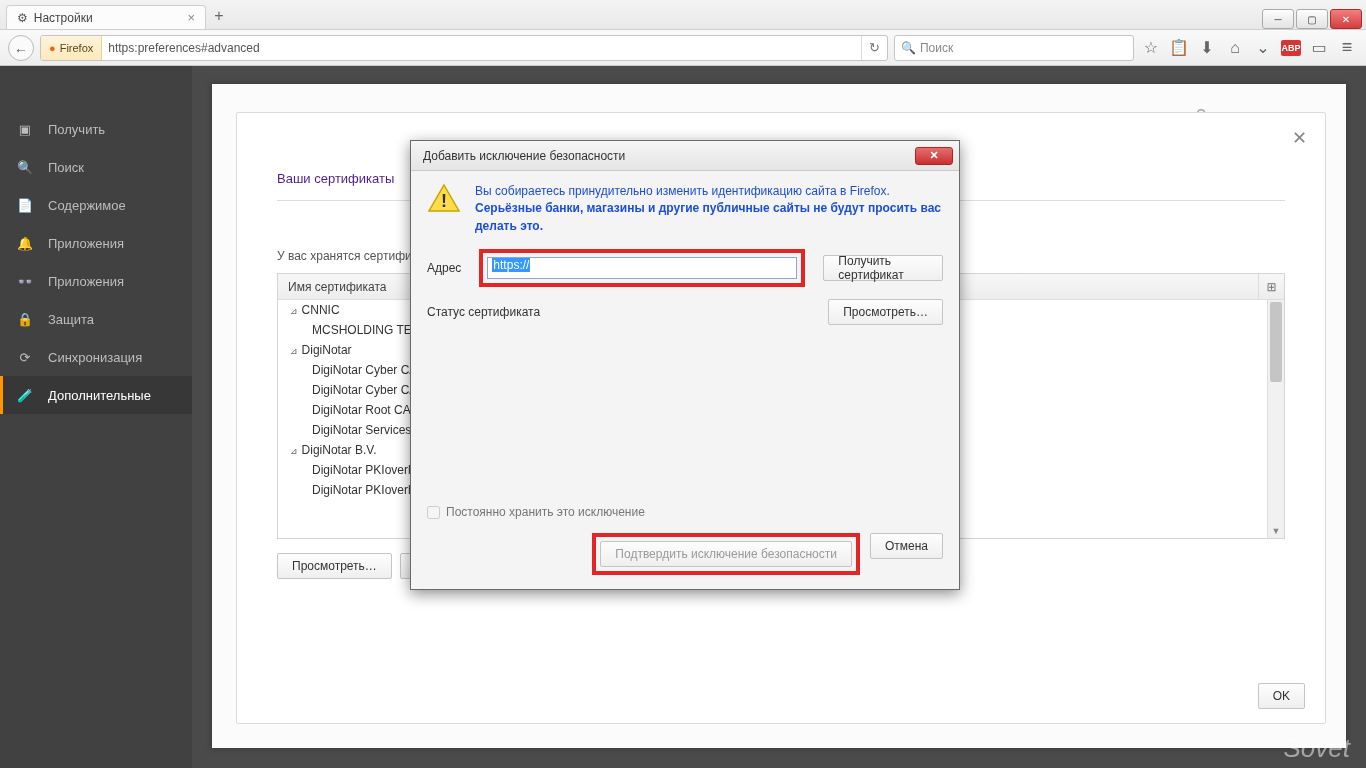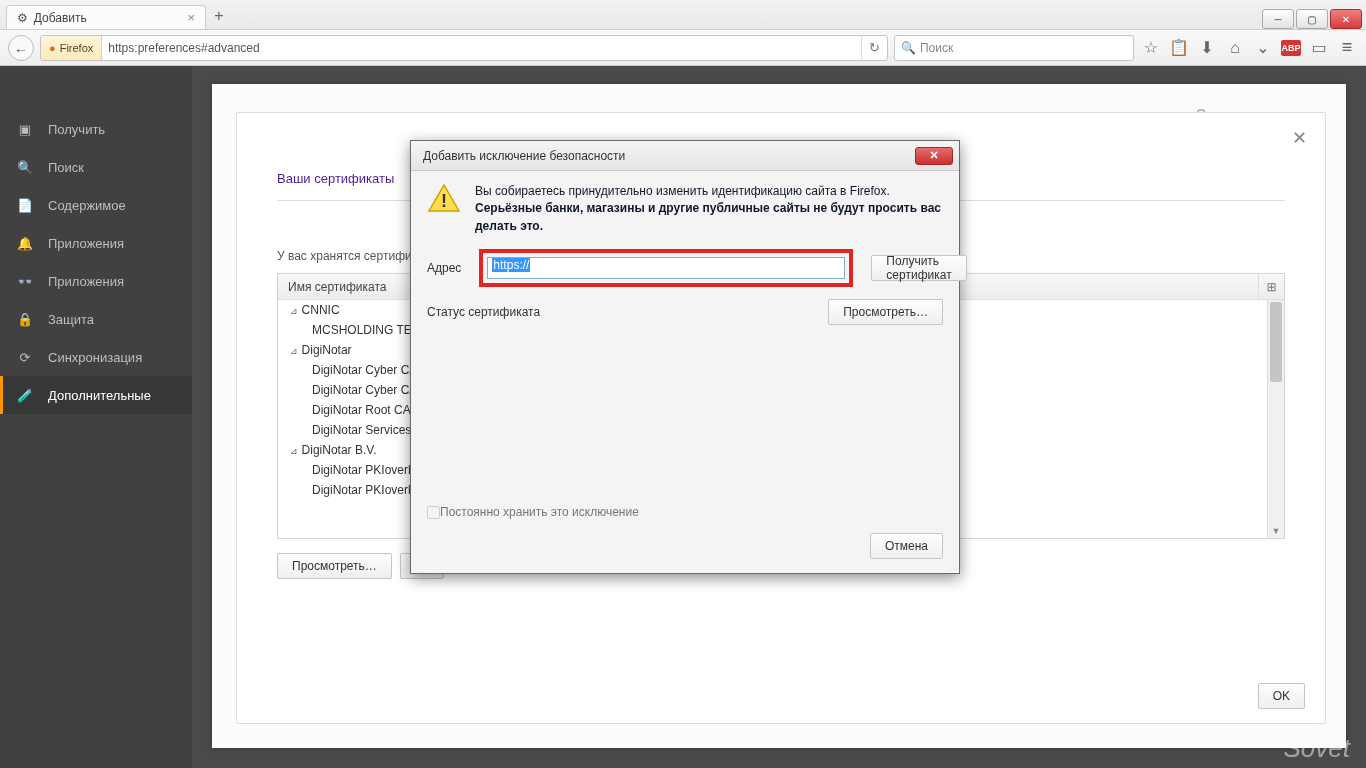--- a/index.html
+++ b/index.html
@@ -62,50 +62,50 @@
   .ok-btn { position:absolute; bottom:14px; right:20px;}
   
   
   .modal { position:absolute; top:140px; left:410px; width:550px; background:#f4f4f4; border:1px solid #6a6a6a; box-shadow:0 4px 14px rgba(0,0,0,.45); z-index:1001;}
   .modal-title { height:30px; background:linear-gradient(#f5f5f5,#e5e5e5); border-bottom:1px solid #c9c9c9; display:flex; align-items:center; padding:0 6px 0 12px; font-size:12px; color:#333;}
   .modal-title .close-red { margin-left:auto; width:38px; height:18px; background:linear-gradient(#e56e6e,#c93030); border:1px solid #ad2525; border-radius:3px; color:#fff; display:flex; align-items:center; justify-content:center; font-size:11px; font-weight:bold;}
   .modal-body { padding:12px 16px 14px 16px;}
   .warn-row { display:flex; gap:14px; margin-bottom:14px;}
   .warn-icon { width:34px; height:30px; position:relative;}
   .warn-icon svg { width:34px; height:30px;}
-  .warn-text { font-size:12px; color:#0f172a; line-height:1.45;}
+  .warn-text { font-size:12px; color:#1d4ed8; line-height:1.45;}
   .warn-text b { font-weight:600;}
   .field-label { font-size:12px; color:#333; margin:8px 0 2px 0;}
   .addr-row { display:flex; align-items:center; gap:18px;}
   .addr-label { font-size:12px; color:#333;}
   .addr-input-wrap { position:relative; padding:4px; border:4px solid #e22525;}
-  .addr-input { width:358px; height:22px; border:1px solid #8ba9cf; background:#fff; font-size:12px; padding:0 4px;}
+  .addr-input { width:310px; height:22px; border:1px solid #8ba9cf; background:#fff; font-size:12px; padding:0 4px;}
   .addr-input .sel { background:#3399ff; color:#fff; padding:0 1px;}
   .status-row { display:flex; align-items:center; margin-top:12px; }
   .status-label { font-size:12px; color:#333; flex-shrink:0;}
   .view-btn { margin-left:auto;}
   .spacer { height:180px;}
-  .checkbox-row { display:flex; align-items:center; font-size:12px; color:#777;}
+  .checkbox-row { display:flex; align-items:center; gap:6px; font-size:12px; color:#777;}
   .checkbox-row input { width:13px; height:13px;}
   .modal-actions { display:flex; justify-content:flex-end; gap:10px; margin-top:14px;}
   .confirm-wrap { padding:4px; border:4px solid #e22525;}
   .btn.disabled { color:#9a9a9a;}
   
   
   .watermark { position:absolute; right:16px; bottom:8px; color:rgba(255,255,255,.5); font-family: "Segoe Script", cursive; font-size:26px; font-style:italic; line-height:.8; text-align:center; pointer-events:none;}
   .watermark .small{ font-size:14px; display:block;}
 </style>
 </head>
 <body>
 
 <div class="window-header">
   <div class="tab-strip">
     <div class="tab">
       <span class="gear-icon">⚙</span>
-      <span>Добавить</span>
+      <span>Настройки</span>
       <span class="close-x">×</span>
     </div>
     <div class="newtab-btn">+</div>
   </div>
   <div class="win-controls">
     <div class="win-btn">─</div>
     <div class="win-btn">▢</div>
     <div class="win-btn close">✕</div>
   </div>
 </div>
@@ -255,20 +255,23 @@
     </div>
 
     <div class="spacer"></div>
 
     <div class="checkbox-row">
       <input type="checkbox" disabled="" style="">
       <span>Постоянно хранить это исключение</span>
     </div>
 
     <div class="modal-actions">
+      <div class="confirm-wrap">
+        <div class="btn disabled">Подтвердить исключение безопасности</div>
+      </div>
       <div class="btn">Отмена</div>
     </div>
   </div>
 </div>
 
 <div class="watermark">
   <span class="small">club</span>
   <span>Sovet</span>
 </div>
 

